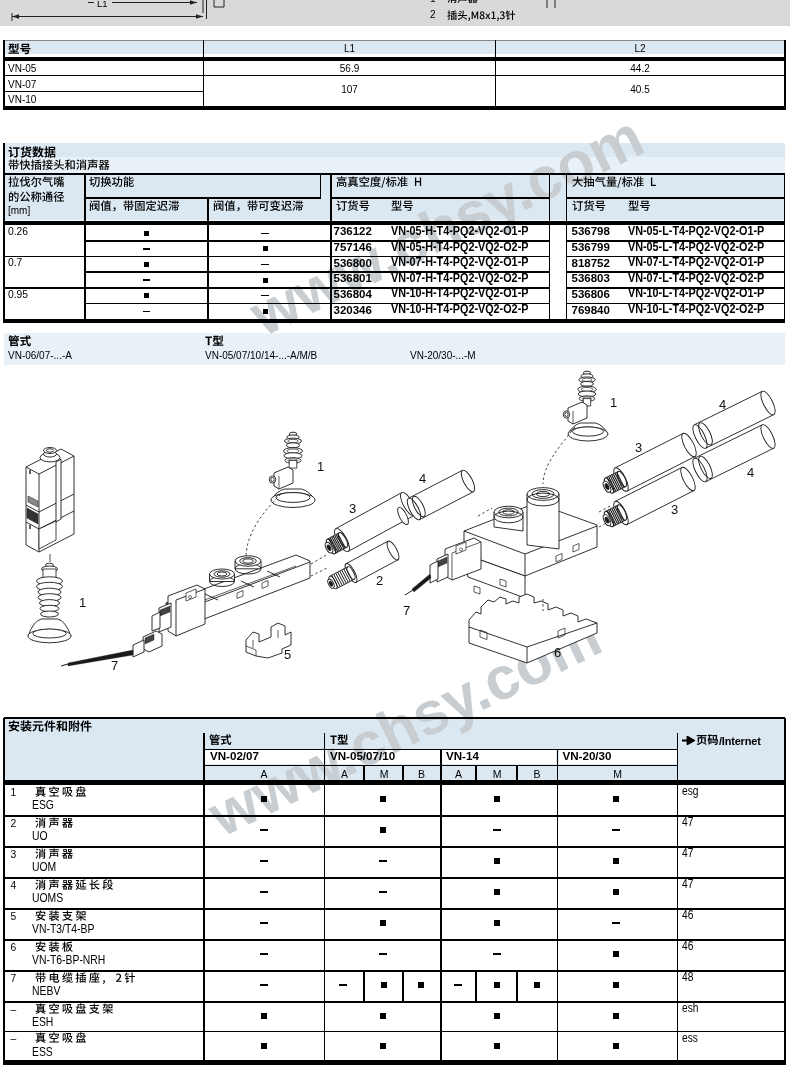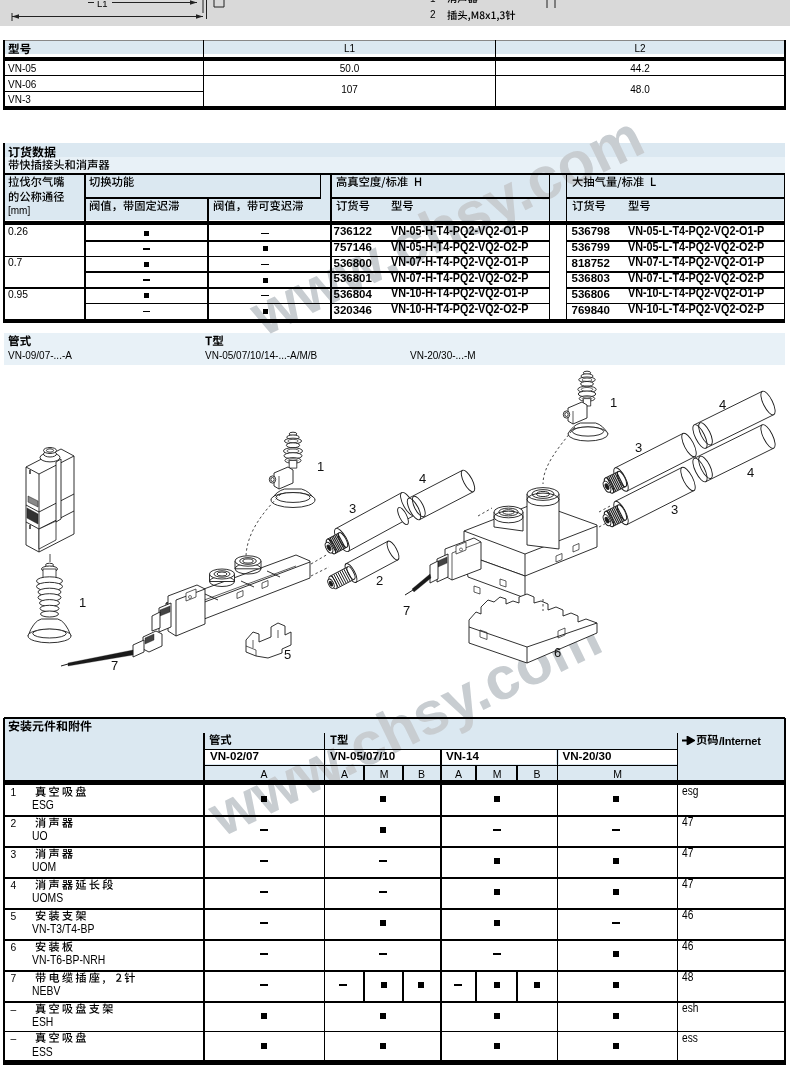--- a/index.html
+++ b/index.html
@@ -48,26 +48,26 @@
 <div style="position:absolute;left:202.7px;top:40.2px;width:1.6px;height:65.8px;background:#000;z-index:4"></div>
 <div style="position:absolute;left:494.7px;top:40.2px;width:1.6px;height:65.8px;background:#000;z-index:4"></div>
 <svg style="position:absolute;left:8px;top:42.6px;overflow:visible;z-index:6" width="23.2" height="12.3">
     <g transform="translate(0,10.21) scale(0.011600,-0.011600)">
       <path d="M611 792V452H721V792ZM794 838V411C794 398 790 395 775 395C761 393 712 393 666 395C681 366 697 320 702 290C772 290 824 292 861 308C898 326 908 354 908 409V838ZM364 709V604H279V709ZM148 243V134H438V54H46V-57H951V54H561V134H851V243H561V322H476V498H569V604H476V709H547V814H90V709H169V604H56V498H157C142 448 108 400 35 362C56 345 97 301 113 278C213 333 255 415 271 498H364V305H438V243Z M1292 710H1700V617H1292ZM1172 815V513H1828V815ZM1053 450V342H1241C1221 276 1197 207 1176 158H1689C1676 86 1661 46 1642 32C1629 24 1616 23 1594 23C1563 23 1489 24 1422 30C1444 -2 1462 -50 1464 -84C1533 -88 1599 -87 1637 -85C1684 -82 1717 -75 1747 -47C1783 -13 1807 62 1827 217C1830 233 1833 267 1833 267H1352L1376 342H1943V450Z" fill="#000"></path>
     </g>
   </svg>
 <div style="position:absolute;left:279.5px;top:43.2px;width:140px;text-align:center;font:400 10px &quot;Liberation Sans&quot;,sans-serif;color:#000;z-index:5;white-space:nowrap;line-height:1.15">L1</div>
 <div style="position:absolute;left:570px;top:43.2px;width:140px;text-align:center;font:400 10px &quot;Liberation Sans&quot;,sans-serif;color:#000;z-index:5;white-space:nowrap;line-height:1.15">L2</div>
 <div style="position:absolute;left:8px;top:63px;font:400 10px &quot;Liberation Sans&quot;,sans-serif;color:#000;z-index:5;letter-spacing:0px;white-space:nowrap;line-height:1.15">VN-05</div>
-<div style="position:absolute;left:8px;top:78.5px;font:400 10px &quot;Liberation Sans&quot;,sans-serif;color:#000;z-index:5;letter-spacing:0px;white-space:nowrap;line-height:1.15">VN-06</div>
-<div style="position:absolute;left:8px;top:94px;font:400 10px &quot;Liberation Sans&quot;,sans-serif;color:#000;z-index:5;letter-spacing:0px;white-space:nowrap;line-height:1.15">VN-3</div>
-<div style="position:absolute;left:279.5px;top:63px;width:140px;text-align:center;font:400 10px &quot;Liberation Sans&quot;,sans-serif;color:#000;z-index:5;white-space:nowrap;line-height:1.15">50.0</div>
+<div style="position:absolute;left:8px;top:78.5px;font:400 10px &quot;Liberation Sans&quot;,sans-serif;color:#000;z-index:5;letter-spacing:0px;white-space:nowrap;line-height:1.15">VN-07</div>
+<div style="position:absolute;left:8px;top:94px;font:400 10px &quot;Liberation Sans&quot;,sans-serif;color:#000;z-index:5;letter-spacing:0px;white-space:nowrap;line-height:1.15">VN-10</div>
+<div style="position:absolute;left:279.5px;top:63px;width:140px;text-align:center;font:400 10px &quot;Liberation Sans&quot;,sans-serif;color:#000;z-index:5;white-space:nowrap;line-height:1.15">56.9</div>
 <div style="position:absolute;left:570px;top:63px;width:140px;text-align:center;font:400 10px &quot;Liberation Sans&quot;,sans-serif;color:#000;z-index:5;white-space:nowrap;line-height:1.15">44.2</div>
 <div style="position:absolute;left:279.5px;top:84px;width:140px;text-align:center;font:400 10px &quot;Liberation Sans&quot;,sans-serif;color:#000;z-index:5;white-space:nowrap;line-height:1.15">107</div>
-<div style="position:absolute;left:570px;top:84px;width:140px;text-align:center;font:400 10px &quot;Liberation Sans&quot;,sans-serif;color:#000;z-index:5;white-space:nowrap;line-height:1.15">48.0</div>
+<div style="position:absolute;left:570px;top:84px;width:140px;text-align:center;font:400 10px &quot;Liberation Sans&quot;,sans-serif;color:#000;z-index:5;white-space:nowrap;line-height:1.15">40.5</div>
 <div style="position:absolute;left:3.5px;top:143px;width:781.0px;height:14px;background:#dbe8f1;z-index:1"></div>
 <div style="position:absolute;left:3.5px;top:157px;width:781.0px;height:15.6px;background:#e8f1f7;z-index:1"></div>
 <div style="position:absolute;left:3.5px;top:174px;width:781.0px;height:45.5px;background:#dbe8f1;z-index:1"></div>
 <svg style="position:absolute;left:8px;top:145.6px;overflow:visible;z-index:6" width="48.0" height="12.7">
     <g transform="translate(0,10.56) scale(0.012000,-0.012000)">
       <path d="M92 764C147 713 219 642 252 597L337 682C302 727 226 794 173 840ZM190 -74C211 -50 250 -22 474 131C462 156 446 207 440 242L306 155V541H44V426H190V123C190 77 156 43 134 28C153 5 181 -46 190 -74ZM411 774V653H677V67C677 49 669 43 649 42C628 41 554 40 491 45C510 11 533 -49 539 -85C633 -85 699 -82 745 -61C790 -40 804 -4 804 65V653H968V774Z M1435 284V205C1435 143 1403 61 1052 7C1080 -19 1116 -64 1131 -90C1502 -18 1563 101 1563 201V284ZM1534 49C1651 15 1810 -47 1888 -90L1954 5C1870 48 1709 104 1596 134ZM1166 423V103H1289V312H1720V116H1849V423ZM1502 846V702C1456 691 1409 682 1363 673C1377 650 1392 611 1398 585L1502 605C1502 501 1535 469 1660 469C1687 469 1793 469 1820 469C1917 469 1950 502 1963 622C1931 628 1883 646 1858 662C1853 584 1846 570 1809 570C1783 570 1696 570 1675 570C1630 570 1622 575 1622 607V633C1739 662 1851 698 1940 741L1866 828C1802 794 1716 762 1622 734V846ZM1304 858C1243 776 1136 698 1032 650C1057 630 1099 587 1117 565C1148 582 1180 603 1212 626V453H1333V727C1363 756 1390 786 1413 817Z M2424 838C2408 800 2380 745 2358 710L2434 676C2460 707 2492 753 2525 798ZM2374 238C2356 203 2332 172 2305 145L2223 185L2253 238ZM2080 147C2126 129 2175 105 2223 80C2166 45 2099 19 2026 3C2046 -18 2069 -60 2080 -87C2170 -62 2251 -26 2319 25C2348 7 2374 -11 2395 -27L2466 51C2446 65 2421 80 2395 96C2446 154 2485 226 2510 315L2445 339L2427 335H2301L2317 374L2211 393C2204 374 2196 355 2187 335H2060V238H2137C2118 204 2098 173 2080 147ZM2067 797C2091 758 2115 706 2122 672H2043V578H2191C2145 529 2081 485 2022 461C2044 439 2070 400 2084 373C2134 401 2187 442 2233 488V399H2344V507C2382 477 2421 444 2443 423L2506 506C2488 519 2433 552 2387 578H2534V672H2344V850H2233V672H2130L2213 708C2205 744 2179 795 2153 833ZM2612 847C2590 667 2545 496 2465 392C2489 375 2534 336 2551 316C2570 343 2588 373 2604 406C2623 330 2646 259 2675 196C2623 112 2550 49 2449 3C2469 -20 2501 -70 2511 -94C2605 -46 2678 14 2734 89C2779 20 2835 -38 2904 -81C2921 -51 2956 -8 2982 13C2906 55 2846 118 2799 196C2847 295 2877 413 2896 554H2959V665H2691C2703 719 2714 774 2722 831ZM2784 554C2774 469 2759 393 2736 327C2709 397 2689 473 2675 554Z M3485 233V-89H3588V-60H3830V-88H3938V233H3758V329H3961V430H3758V519H3933V810H3382V503C3382 346 3374 126 3274 -22C3300 -35 3351 -71 3371 -92C3448 21 3479 183 3491 329H3646V233ZM3498 707H3820V621H3498ZM3498 519H3646V430H3497L3498 503ZM3588 35V135H3830V35ZM3142 849V660H3037V550H3142V371L3021 342L3048 227L3142 254V51C3142 38 3138 34 3126 34C3114 33 3079 33 3042 34C3057 3 3070 -47 3073 -76C3138 -76 3182 -72 3212 -53C3243 -35 3252 -5 3252 50V285L3355 316L3340 424L3252 400V550H3353V660H3252V849Z" fill="#000"></path>
     </g>
   </svg>
 <svg style="position:absolute;left:8px;top:158.8px;overflow:visible;z-index:6" width="101.7" height="12.0">
     <g transform="translate(0,9.94) scale(0.011300,-0.011300)">
@@ -204,21 +204,21 @@
 <div style="position:absolute;left:333.5px;top:303.5px;font:700 11.5px &quot;Liberation Sans&quot;,sans-serif;color:#000;z-index:5;letter-spacing:0px;white-space:nowrap;line-height:1.15">320346</div>
 <div style="position:absolute;left:390.5px;top:303.0px;font:700 12px &quot;Liberation Sans&quot;,sans-serif;color:#000;z-index:5;letter-spacing:0px;white-space:nowrap;line-height:1.15;transform:scaleX(0.9);transform-origin:0 0">VN-10-H-T4-PQ2-VQ2-O2-P</div>
 <div style="position:absolute;left:571.5px;top:303.5px;font:700 11.5px &quot;Liberation Sans&quot;,sans-serif;color:#000;z-index:5;letter-spacing:0px;white-space:nowrap;line-height:1.15">769840</div>
 <div style="position:absolute;left:628px;top:303.0px;font:700 12px &quot;Liberation Sans&quot;,sans-serif;color:#000;z-index:5;letter-spacing:0px;white-space:nowrap;line-height:1.15;transform:scaleX(0.9);transform-origin:0 0">VN-10-L-T4-PQ2-VQ2-O2-P</div>
 <div style="position:absolute;left:3.5px;top:333px;width:781.0px;height:32px;background:#e8f1f7;z-index:1"></div>
 <svg style="position:absolute;left:8px;top:334.8px;overflow:visible;z-index:6" width="23.2" height="12.3">
     <g transform="translate(0,10.21) scale(0.011600,-0.011600)">
       <path d="M194 439V-91H316V-64H741V-90H860V169H316V215H807V439ZM741 25H316V81H741ZM421 627C430 610 440 590 448 571H74V395H189V481H810V395H932V571H569C559 596 543 625 528 648ZM316 353H690V300H316ZM161 857C134 774 85 687 28 633C57 620 108 595 132 579C161 610 190 651 215 696H251C276 659 301 616 311 587L413 624C404 643 389 670 371 696H495V778H256C264 797 271 816 278 835ZM591 857C572 786 536 714 490 668C517 656 567 631 589 615C609 638 629 665 646 696H685C716 659 747 614 759 584L858 629C849 648 832 672 813 696H952V778H686C694 797 700 817 706 836Z M1543 846C1543 790 1544 734 1546 679H1051V562H1552C1576 207 1651 -90 1823 -90C1918 -90 1959 -44 1977 147C1944 160 1899 189 1872 217C1867 90 1855 36 1834 36C1761 36 1699 269 1678 562H1951V679H1856L1926 739C1897 772 1839 819 1793 850L1714 784C1754 754 1803 712 1831 679H1673C1671 734 1671 790 1672 846ZM1051 59 1084 -62C1214 -35 1392 2 1556 38L1548 145L1360 111V332H1522V448H1089V332H1240V90C1168 78 1103 67 1051 59Z" fill="#000"></path>
     </g>
   </svg>
-<div style="position:absolute;left:8px;top:349.5px;font:400 10px &quot;Liberation Sans&quot;,sans-serif;color:#000;z-index:5;letter-spacing:0px;white-space:nowrap;line-height:1.15">VN-09/07-...-A</div>
+<div style="position:absolute;left:8px;top:349.5px;font:400 10px &quot;Liberation Sans&quot;,sans-serif;color:#000;z-index:5;letter-spacing:0px;white-space:nowrap;line-height:1.15">VN-06/07-...-A</div>
 <svg style="position:absolute;left:205px;top:334.8px;overflow:visible;z-index:6" width="18.8" height="12.3">
     <g transform="translate(0,10.21) scale(0.011600,-0.011600)">
       <path d="M238 0H386V617H595V741H30V617H238Z M1236 792V452H1346V792ZM1419 838V411C1419 398 1415 395 1400 395C1386 393 1337 393 1291 395C1306 366 1322 320 1327 290C1397 290 1449 292 1486 308C1523 326 1533 354 1533 409V838ZM989 709V604H904V709ZM773 243V134H1063V54H671V-57H1576V54H1186V134H1476V243H1186V322H1101V498H1194V604H1101V709H1172V814H715V709H794V604H681V498H782C767 448 733 400 660 362C681 345 722 301 738 278C838 333 880 415 896 498H989V305H1063V243Z" fill="#000"></path>
     </g>
   </svg>
 <div style="position:absolute;left:205px;top:349.5px;font:400 10px &quot;Liberation Sans&quot;,sans-serif;color:#000;z-index:5;letter-spacing:0px;white-space:nowrap;line-height:1.15">VN-05/07/10/14-...-A/M/B</div>
 <div style="position:absolute;left:410px;top:349.5px;font:400 10px &quot;Liberation Sans&quot;,sans-serif;color:#000;z-index:5;letter-spacing:0px;white-space:nowrap;line-height:1.15">VN-20/30-...-M</div>
 <div style="position:absolute;left:3.5px;top:717.2px;width:781.0px;height:1.6px;background:#000;z-index:4"></div>
 <div style="position:absolute;left:3.5px;top:718.8px;width:781.0px;height:61.4px;background:#dbe8f1;z-index:1"></div>
 <div style="position:absolute;left:3.5px;top:780.4px;width:781.0px;height:4.4px;background:#000;z-index:4"></div>

